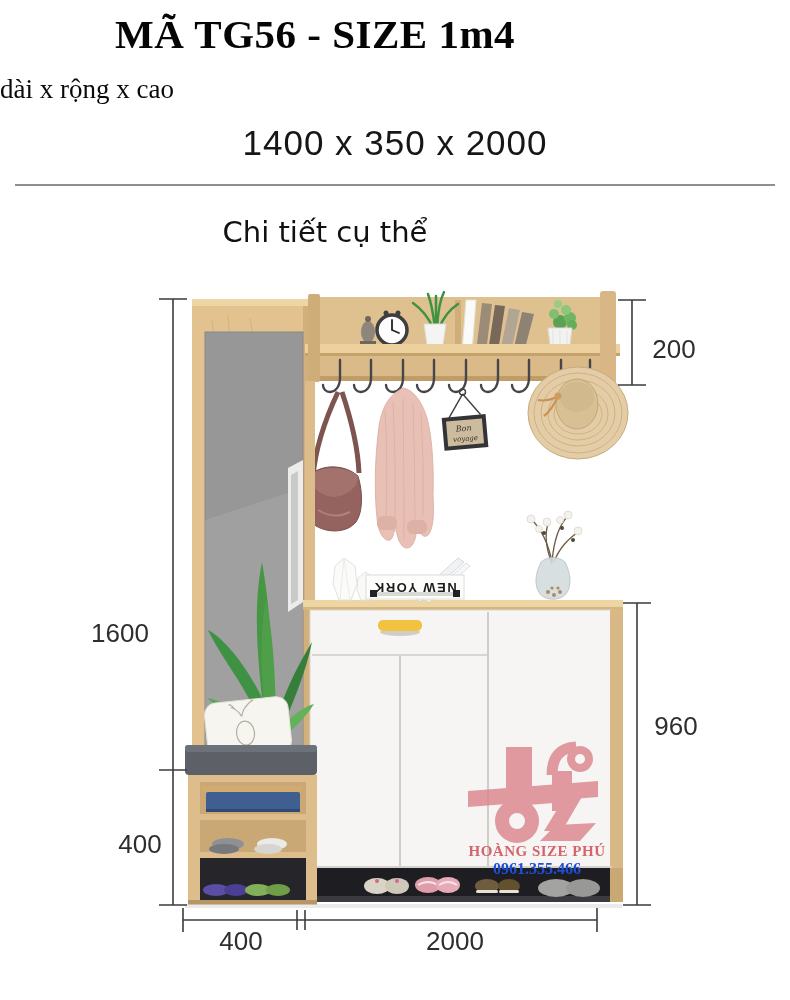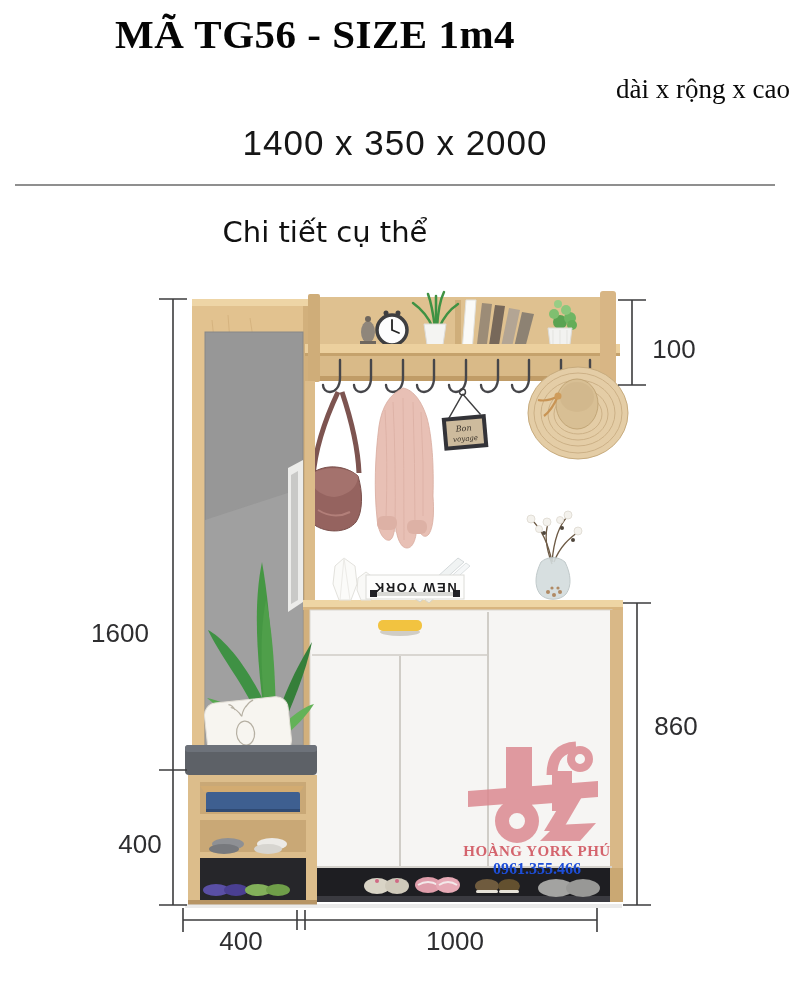--- a/index.html
+++ b/index.html
@@ -2,21 +2,21 @@
 <html><head>
 <meta charset="utf-8">
 <style>
   html,body{margin:0;padding:0;background:#ffffff;}
   .page{position:relative;width:790px;height:1000px;background:#fff;overflow:hidden;
         font-family:"Liberation Sans",sans-serif;color:#1c1c1e;}
   .abs{position:absolute;}
   
   .title{top:10px;left:0;width:630px;text-align:center;
          font-family:"Liberation Serif",serif;font-weight:600;font-size:41px;letter-spacing:.5px;color:#050505;}
-  .caption{top:74px;left:0;width:790px;text-align:right;
+  .caption{top:74px;left:0;width:790px;text-align:left;
            font-family:"Liberation Serif",serif;font-size:27px;color:#0a0a0a;}
   .sizevals{top:123px;left:0;width:790px;text-align:center;
             font-family:"Liberation Sans",sans-serif;font-size:35px;letter-spacing:1px;color:#161616;}
   .divider{top:184px;left:15px;width:760px;height:2px;background:#8f8f8f;}
   .section-title{top:215px;left:0;width:650px;text-align:center;
                  font-family:"DejaVu Sans",sans-serif;font-size:29px;color:#111;}
   
   .dim{font-family:"Liberation Sans",sans-serif;font-size:26px;color:#2e2e30;text-align:center;}
   .dim-300 {top:334px;left:644px;width:60px;}
   .dim-1600{top:618px;left:86px; width:68px;}
@@ -311,24 +311,24 @@
     </g>
 
     <g stroke="#3c3c3e" stroke-width="1.6" fill="none">
       <path d="M173,29 V635 M159,29 H187 M159,500 H187 M159,635 H187"></path>
       <path d="M632,30 V115 M618,30 H646 M618,115 H646"></path>
       <path d="M637,333 V635 M623,333 H651 M623,635 H651"></path>
       <path d="M183,650 H597 M183,638 V662 M597,638 V662 M297,640 V660 M305,640 V660"></path>
     </g>
   </svg>
 
-  <div class="abs dim dim-300">100</div>
+  <div class="abs dim dim-300">200</div>
   <div class="abs dim dim-1600">1600</div>
   <div class="abs dim dim-400l">400</div>
-  <div class="abs dim dim-960">860</div>
+  <div class="abs dim dim-960">960</div>
   <div class="abs dim dim-400b">400</div>
-  <div class="abs dim dim-1000">1000</div>
+  <div class="abs dim dim-1000">2000</div>
 
   <div class="abs book-text">NEW YORK</div>
-  <div class="abs wm-name">HOÀNG YORK PHÚ</div>
+  <div class="abs wm-name">HOÀNG SIZE PHÚ</div>
   <div class="abs wm-phone">0961.355.466</div>
 
 </div>
 
 </body></html>

